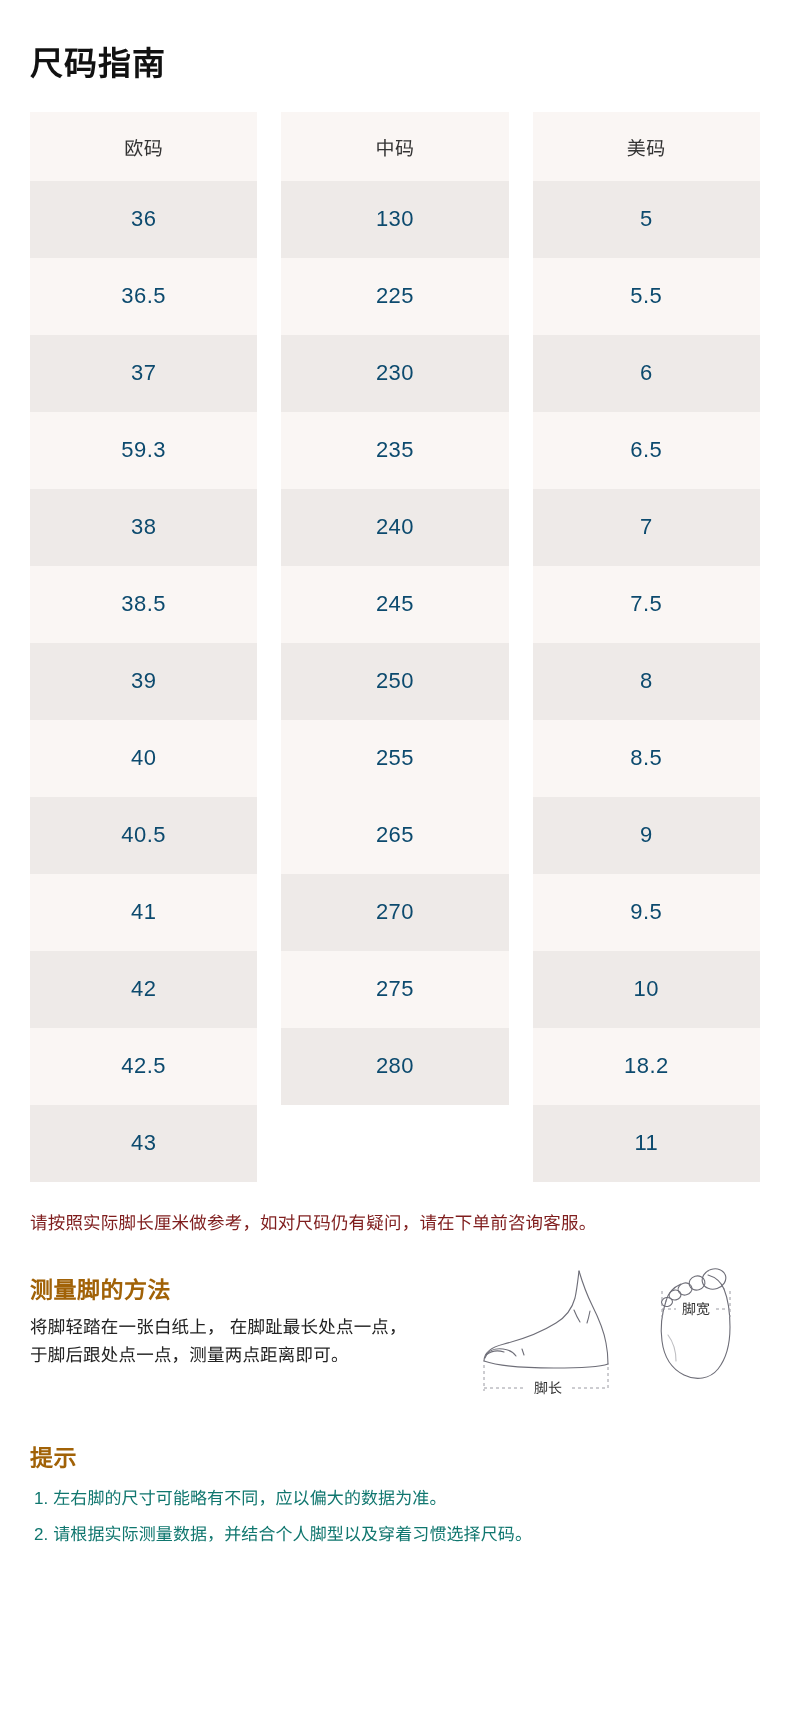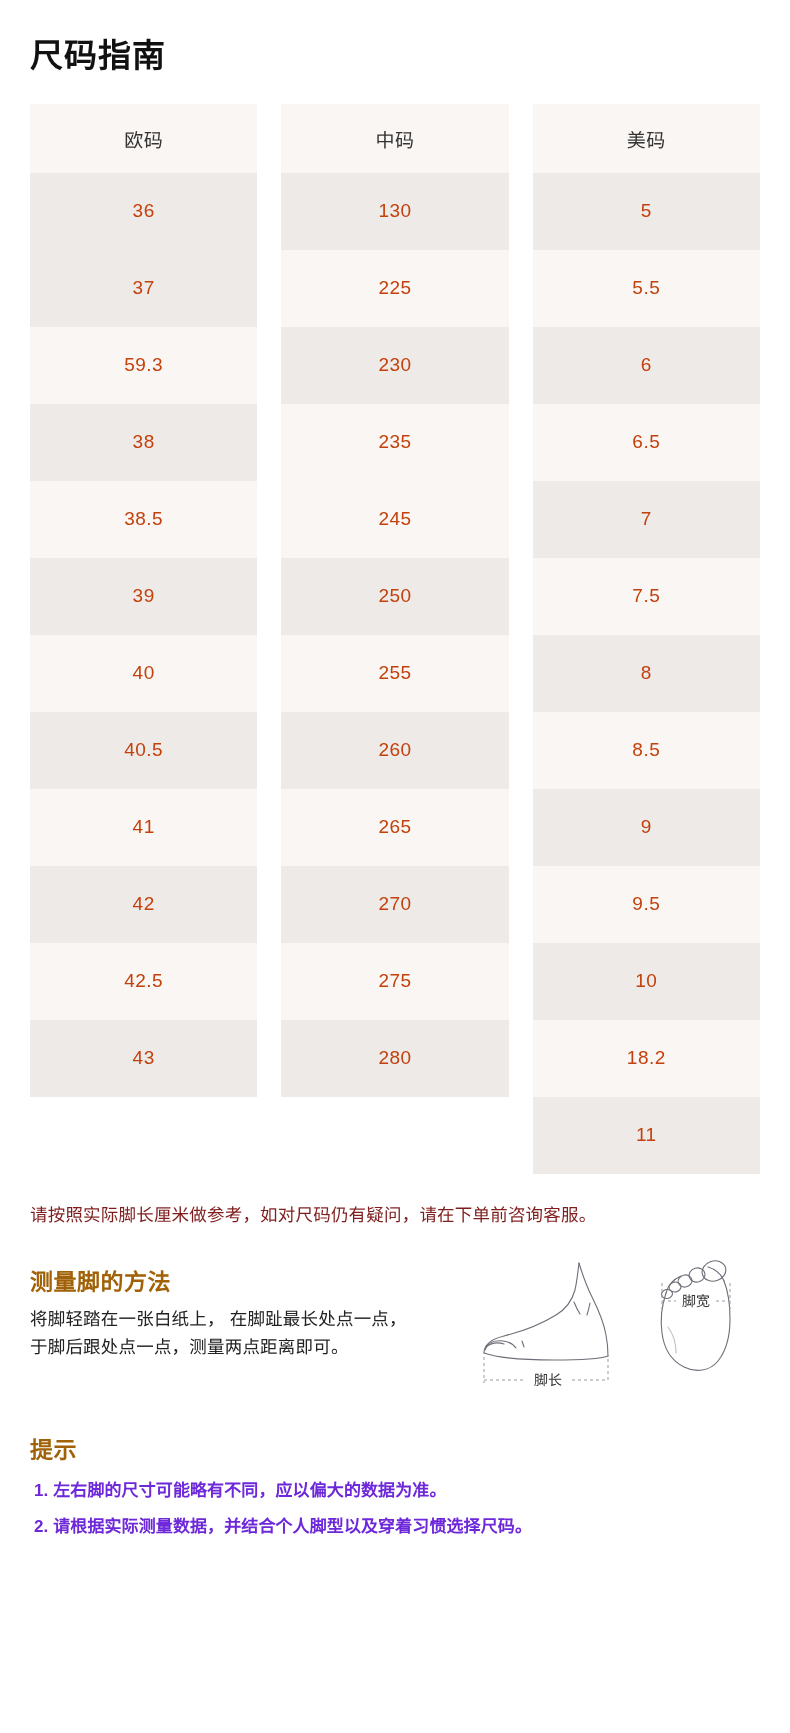--- a/index.html
+++ b/index.html
@@ -14,21 +14,21 @@
     position: relative;
     font-family: "Liberation Sans", "DejaVu Sans", sans-serif;
     color: #1a1a1a;
     -webkit-font-smoothing: antialiased;
   }
   .page {
     position: relative;
     width: 790px;
     height: 1733px;
     box-sizing: border-box;
-    padding: 0 30px;
+    padding: 8px 30px;
   }
 
   
   .page-title {
     font-size: 33px;
     font-weight: bold;
     letter-spacing: 1px;
     color: #111111;
     margin: 0;
     padding-top: 36px;
@@ -45,22 +45,22 @@
   .size-col {
     flex: 1 1 0;
     display: flex;
     flex-direction: column;
   }
   .cell {
     height: 77px;
     display: flex;
     align-items: center;
     justify-content: center;
-    font-size: 19px;
-    color: #c2410c;
+    font-size: 22px;
+    color: #0c4a6e;
     letter-spacing: 0.5px;
   }
   .cell.header {
     background: #faf6f4;
     font-size: 19px;
     color: #333333;
     height: 69px;
   }
   .cell.odd  { background: #eeeae8; }
   .cell.even { background: #faf6f4; }
@@ -104,61 +104,61 @@
 
   
   .tips-section { margin-top: 48px; }
   .tips-list {
     margin: 6px 0 0 0;
     padding: 0;
     list-style: none;
   }
   .tips-list li {
     font-size: 17px;
-    color: #6d28d9;
+    color: #0f766e;
     line-height: 1.55;
     padding: 5px 0 5px 4px;
     letter-spacing: 0.1px;
-    font-weight: bold;
   }
 </style>
 </head>
 <body>
 
 <div class="page">
 
   <h1 class="page-title">尺码指南</h1>
 
   <div class="size-table">
     <div class="size-col">
       <div class="cell header">欧码</div>
       <div class="cell odd">36</div>
+      <div class="cell even">36.5</div>
       <div class="cell odd">37</div>
       <div class="cell even">59.3</div>
       <div class="cell odd">38</div>
       <div class="cell even">38.5</div>
       <div class="cell odd">39</div>
       <div class="cell even">40</div>
       <div class="cell odd">40.5</div>
       <div class="cell even">41</div>
       <div class="cell odd">42</div>
       <div class="cell even">42.5</div>
       <div class="cell odd">43</div>
     </div>
 
     <div class="size-col">
       <div class="cell header">中码</div>
       <div class="cell odd">130</div>
       <div class="cell even">225</div>
       <div class="cell odd">230</div>
       <div class="cell even">235</div>
+      <div class="cell odd">240</div>
       <div class="cell even">245</div>
       <div class="cell odd">250</div>
       <div class="cell even">255</div>
-      <div class="cell odd">260</div>
       <div class="cell even">265</div>
       <div class="cell odd">270</div>
       <div class="cell even">275</div>
       <div class="cell odd">280</div>
     </div>
 
     <div class="size-col">
       <div class="cell header">美码</div>
       <div class="cell odd">5</div>
       <div class="cell even">5.5</div>

